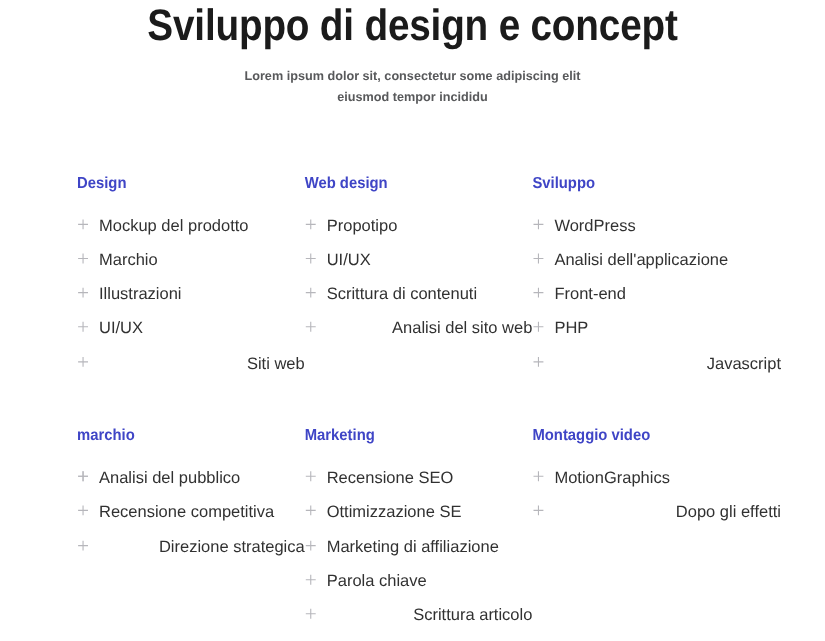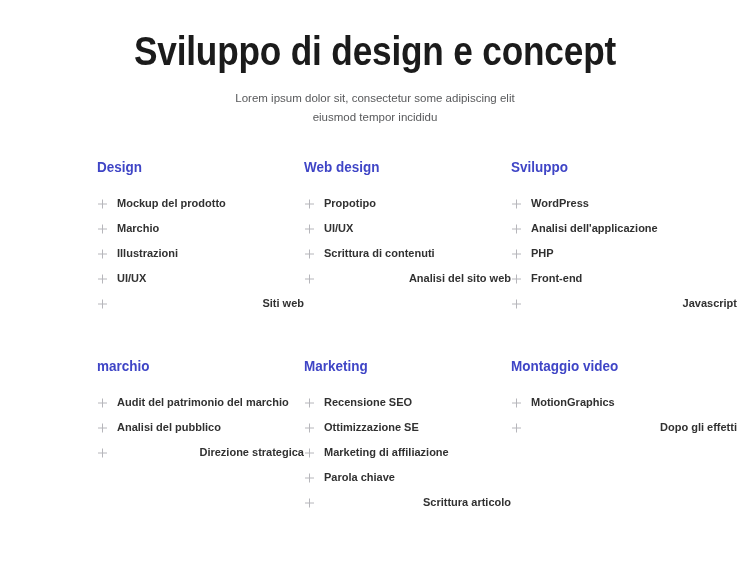--- a/index.html
+++ b/index.html
@@ -18,21 +18,20 @@
   .page {
     position: relative;
     width: 750px;
     height: 583px;
     box-sizing: border-box;
   }
 
   
   .header {
     text-align: center;
-    padding-top: 28px;
   }
 
   .page-title {
     font-family: "Liberation Sans Narrow", "Liberation Sans", "DejaVu Sans Condensed", sans-serif;
     font-weight: 700;
     font-size: 40px;
     line-height: 1.18;
     letter-spacing: -0.2px;
     color: #1b1b1b;
     margin: 0;
@@ -40,27 +39,27 @@
     transform-origin: center center;
     white-space: nowrap;
   }
 
   .page-subtitle {
     margin: 14px auto 0;
     width: 330px;
     font-size: 11.5px;
     line-height: 1.62;
     color: #58595b;
-    font-weight: 400;
+    font-weight: 700;
   }
 
   
   .categories {
     position: absolute;
-    left: 97px;
+    left: 70px;
     top: 160px;
     width: 640px;
     display: grid;
     grid-template-columns: 207px 207px 226px;
     grid-template-rows: auto auto;
     row-gap: 47px;
   }
 
   .category {
     box-sizing: border-box;
@@ -80,25 +79,25 @@
 
   .item-list {
     list-style: none;
     margin: 0;
     padding: 0;
   }
 
   .item {
     position: relative;
     padding-left: 20px;
-    font-size: 11px;
+    font-size: 15px;
     line-height: 1.52;
     color: #313131;
     margin-bottom: 8.5px;
-    font-weight: 700;
+    font-weight: 400;
   }
 
   .item:last-child {
     margin-bottom: 0;
     text-align: right;
   }
 
   .plus-icon {
     position: absolute;
     left: 0;
@@ -204,55 +203,61 @@
               <svg width="11" height="17" viewBox="0 0 11 17" xmlns="http://www.w3.org/2000/svg">
                 <line x1="5.5" y1="4.5" x2="5.5" y2="13.5" stroke="#b6b6bb" stroke-width="1"></line>
                 <line x1="1" y1="9" x2="10" y2="9" stroke="#b6b6bb" stroke-width="1"></line>
               </svg>
             </span><span>Analisi dell'applicazione</span></li>
           <li class="item"><span class="plus-icon">
               <svg width="11" height="17" viewBox="0 0 11 17" xmlns="http://www.w3.org/2000/svg">
                 <line x1="5.5" y1="4.5" x2="5.5" y2="13.5" stroke="#b6b6bb" stroke-width="1"></line>
                 <line x1="1" y1="9" x2="10" y2="9" stroke="#b6b6bb" stroke-width="1"></line>
               </svg>
+            </span><span>Front-end</span></li>
+          <li class="item"><span class="plus-icon">
+              <svg width="11" height="17" viewBox="0 0 11 17" xmlns="http://www.w3.org/2000/svg">
+                <line x1="5.5" y1="4.5" x2="5.5" y2="13.5" stroke="#b6b6bb" stroke-width="1"></line>
+                <line x1="1" y1="9" x2="10" y2="9" stroke="#b6b6bb" stroke-width="1"></line>
+              </svg>
             </span><span>PHP</span></li>
           <li class="item"><span class="plus-icon">
               <svg width="11" height="17" viewBox="0 0 11 17" xmlns="http://www.w3.org/2000/svg">
                 <line x1="5.5" y1="4.5" x2="5.5" y2="13.5" stroke="#b6b6bb" stroke-width="1"></line>
                 <line x1="1" y1="9" x2="10" y2="9" stroke="#b6b6bb" stroke-width="1"></line>
               </svg>
-            </span><span>Front-end</span></li>
-          <li class="item"><span class="plus-icon">
-              <svg width="11" height="17" viewBox="0 0 11 17" xmlns="http://www.w3.org/2000/svg">
-                <line x1="5.5" y1="4.5" x2="5.5" y2="13.5" stroke="#b6b6bb" stroke-width="1"></line>
-                <line x1="1" y1="9" x2="10" y2="9" stroke="#b6b6bb" stroke-width="1"></line>
-              </svg>
             </span><span>Javascript</span></li>
         </ul>
       </div>
       <div class="category">
         <h2 class="category-title">marchio</h2>
         <ul class="item-list">
           <li class="item"><span class="plus-icon">
               <svg width="11" height="17" viewBox="0 0 11 17" xmlns="http://www.w3.org/2000/svg">
                 <line x1="5.5" y1="4.5" x2="5.5" y2="13.5" stroke="#b6b6bb" stroke-width="1"></line>
                 <line x1="1" y1="9" x2="10" y2="9" stroke="#b6b6bb" stroke-width="1"></line>
               </svg>
-            </span><span>Audit del patrimonio del marchio</span></li>
+            </span></li>
           <li class="item"><span class="plus-icon">
               <svg width="11" height="17" viewBox="0 0 11 17" xmlns="http://www.w3.org/2000/svg">
                 <line x1="5.5" y1="4.5" x2="5.5" y2="13.5" stroke="#b6b6bb" stroke-width="1"></line>
                 <line x1="1" y1="9" x2="10" y2="9" stroke="#b6b6bb" stroke-width="1"></line>
               </svg>
             </span><span>Analisi del pubblico</span></li>
           <li class="item"><span class="plus-icon">
               <svg width="11" height="17" viewBox="0 0 11 17" xmlns="http://www.w3.org/2000/svg">
                 <line x1="5.5" y1="4.5" x2="5.5" y2="13.5" stroke="#b6b6bb" stroke-width="1"></line>
                 <line x1="1" y1="9" x2="10" y2="9" stroke="#b6b6bb" stroke-width="1"></line>
               </svg>
+            </span><span>Recensione competitiva</span></li>
+          <li class="item"><span class="plus-icon">
+              <svg width="11" height="17" viewBox="0 0 11 17" xmlns="http://www.w3.org/2000/svg">
+                <line x1="5.5" y1="4.5" x2="5.5" y2="13.5" stroke="#b6b6bb" stroke-width="1"></line>
+                <line x1="1" y1="9" x2="10" y2="9" stroke="#b6b6bb" stroke-width="1"></line>
+              </svg>
             </span><span>Direzione strategica</span></li>
         </ul>
       </div>
       <div class="category">
         <h2 class="category-title">Marketing</h2>
         <ul class="item-list">
           <li class="item"><span class="plus-icon">
               <svg width="11" height="17" viewBox="0 0 11 17" xmlns="http://www.w3.org/2000/svg">
                 <line x1="5.5" y1="4.5" x2="5.5" y2="13.5" stroke="#b6b6bb" stroke-width="1"></line>
                 <line x1="1" y1="9" x2="10" y2="9" stroke="#b6b6bb" stroke-width="1"></line>

